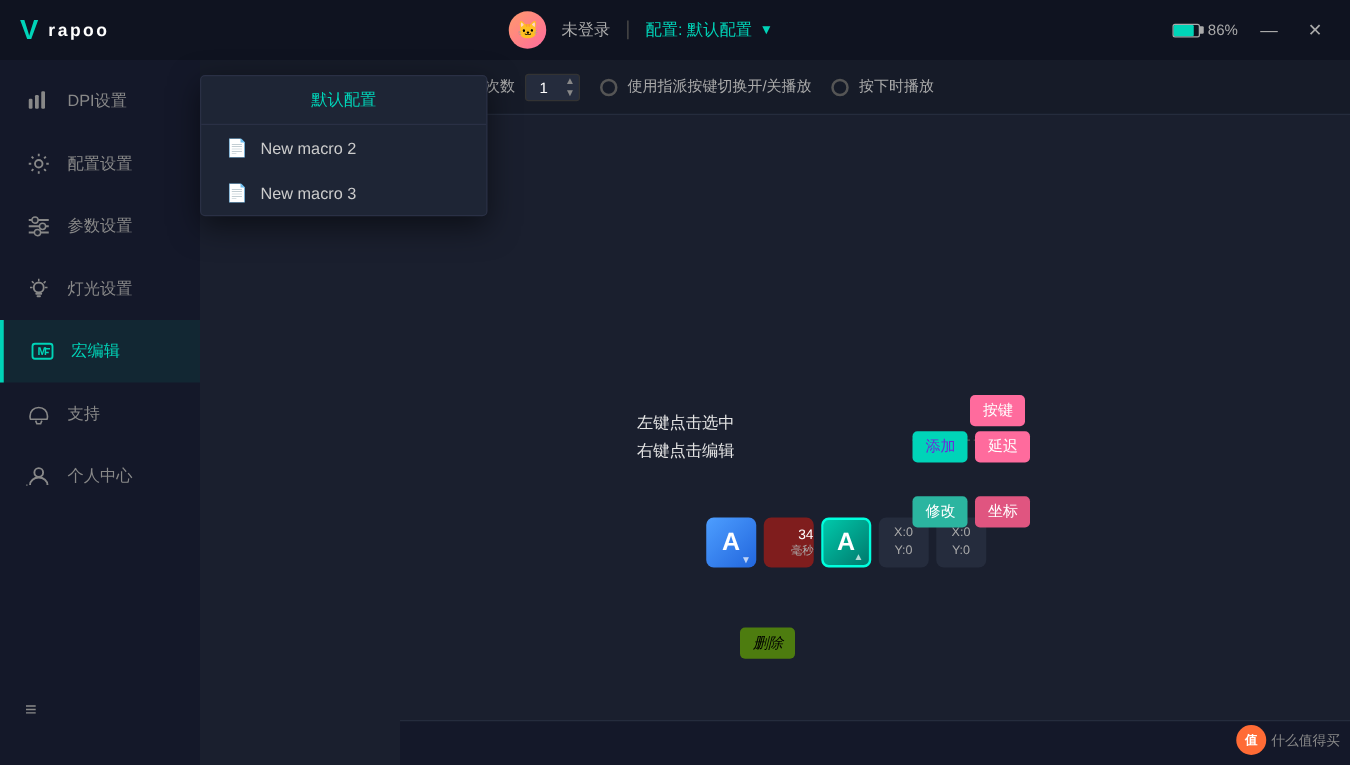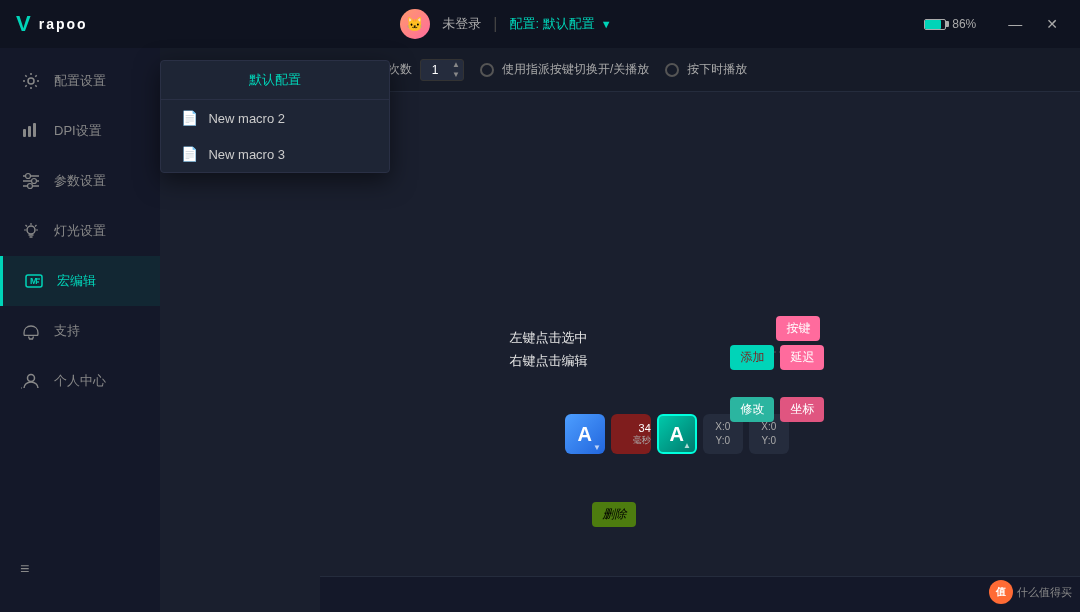--- a/index.html
+++ b/index.html
@@ -78,21 +78,21 @@
       background: none;
       border: none;
     }
     .config-btn .chevron {
       color: #00d4b8;
       font-size: 11px;
     }
     .title-bar-right {
       display: flex;
       align-items: center;
-      gap: 26px;
+      gap: 12px;
     }
     .battery-area {
       display: flex;
       align-items: center;
       gap: 6px;
       color: #aaaaaa;
       font-size: 12px;
     }
     .battery-icon {
       display: inline-flex;
@@ -350,21 +350,21 @@
       line-height: 1.8;
     }
     .popup-btn {
       padding: 4px 10px;
       border-radius: 4px;
       font-size: 12px;
       cursor: pointer;
       border: none;
       white-space: nowrap;
     }
-    .popup-btn.cyan { background: #00d4b8; color: #7f1d1d; }
+    .popup-btn.cyan { background: #00d4b8; color: #6d28d9; }
     .popup-btn.pink { background: #ff6b9d; color: #fff; }
     .popup-btn.teal { background: #2bb5a0; color: #fff; }
     .popup-btn.pink-dark { background: #e05580; color: #fff; }
 
     
     .node-block {
       width: 40px;
       height: 40px;
       border-radius: 6px;
       display: flex;
@@ -502,38 +502,38 @@
       <span>86%</span>
     </div>
     <div class="window-controls">
       <button class="win-btn">—</button>
       <button class="win-btn close">✕</button>
     </div>
   </div>
 </div>
 
 <div class="sidebar">
-  <div class="sidebar-item">
-    <span class="icon">
-      <svg width="20" height="20" viewBox="0 0 20 20" fill="none">
-        <circle cx="10" cy="10" r="3" stroke="#888" stroke-width="1.5"></circle>
-        <path d="M10 2v2M10 16v2M2 10h2M16 10h2M4.3 4.3l1.4 1.4M14.3 14.3l1.4 1.4M4.3 15.7l1.4-1.4M14.3 5.7l1.4-1.4" stroke="#888" stroke-width="1.5"></path>
-      </svg>
-    </span>
-    <span>配置设置</span>
-  </div>
   <div class="sidebar-item">
     <span class="icon">
       <svg width="20" height="20" viewBox="0 0 20 20" fill="none">
         <rect x="2" y="8" width="3" height="8" rx="1" fill="#888"></rect>
         <rect x="7" y="5" width="3" height="11" rx="1" fill="#888"></rect>
         <rect x="12" y="2" width="3" height="14" rx="1" fill="#888"></rect>
       </svg>
     </span>
     <span>DPI设置</span>
+  </div>
+  <div class="sidebar-item">
+    <span class="icon">
+      <svg width="20" height="20" viewBox="0 0 20 20" fill="none">
+        <circle cx="10" cy="10" r="3" stroke="#888" stroke-width="1.5"></circle>
+        <path d="M10 2v2M10 16v2M2 10h2M16 10h2M4.3 4.3l1.4 1.4M14.3 14.3l1.4 1.4M4.3 15.7l1.4-1.4M14.3 5.7l1.4-1.4" stroke="#888" stroke-width="1.5"></path>
+      </svg>
+    </span>
+    <span>配置设置</span>
   </div>
   <div class="sidebar-item">
     <span class="icon">
       <svg width="20" height="20" viewBox="0 0 20 20" fill="none">
         <line x1="2" y1="5" x2="18" y2="5" stroke="#888" stroke-width="1.5"></line>
         <line x1="2" y1="10" x2="18" y2="10" stroke="#888" stroke-width="1.5"></line>
         <line x1="2" y1="15" x2="18" y2="15" stroke="#888" stroke-width="1.5"></line>
         <circle cx="7" cy="5" r="2.5" fill="#1a1f2e" stroke="#888" stroke-width="1.2"></circle>
         <circle cx="13" cy="10" r="2.5" fill="#1a1f2e" stroke="#888" stroke-width="1.2"></circle>
         <circle cx="9" cy="15" r="2.5" fill="#1a1f2e" stroke="#888" stroke-width="1.2"></circle>

